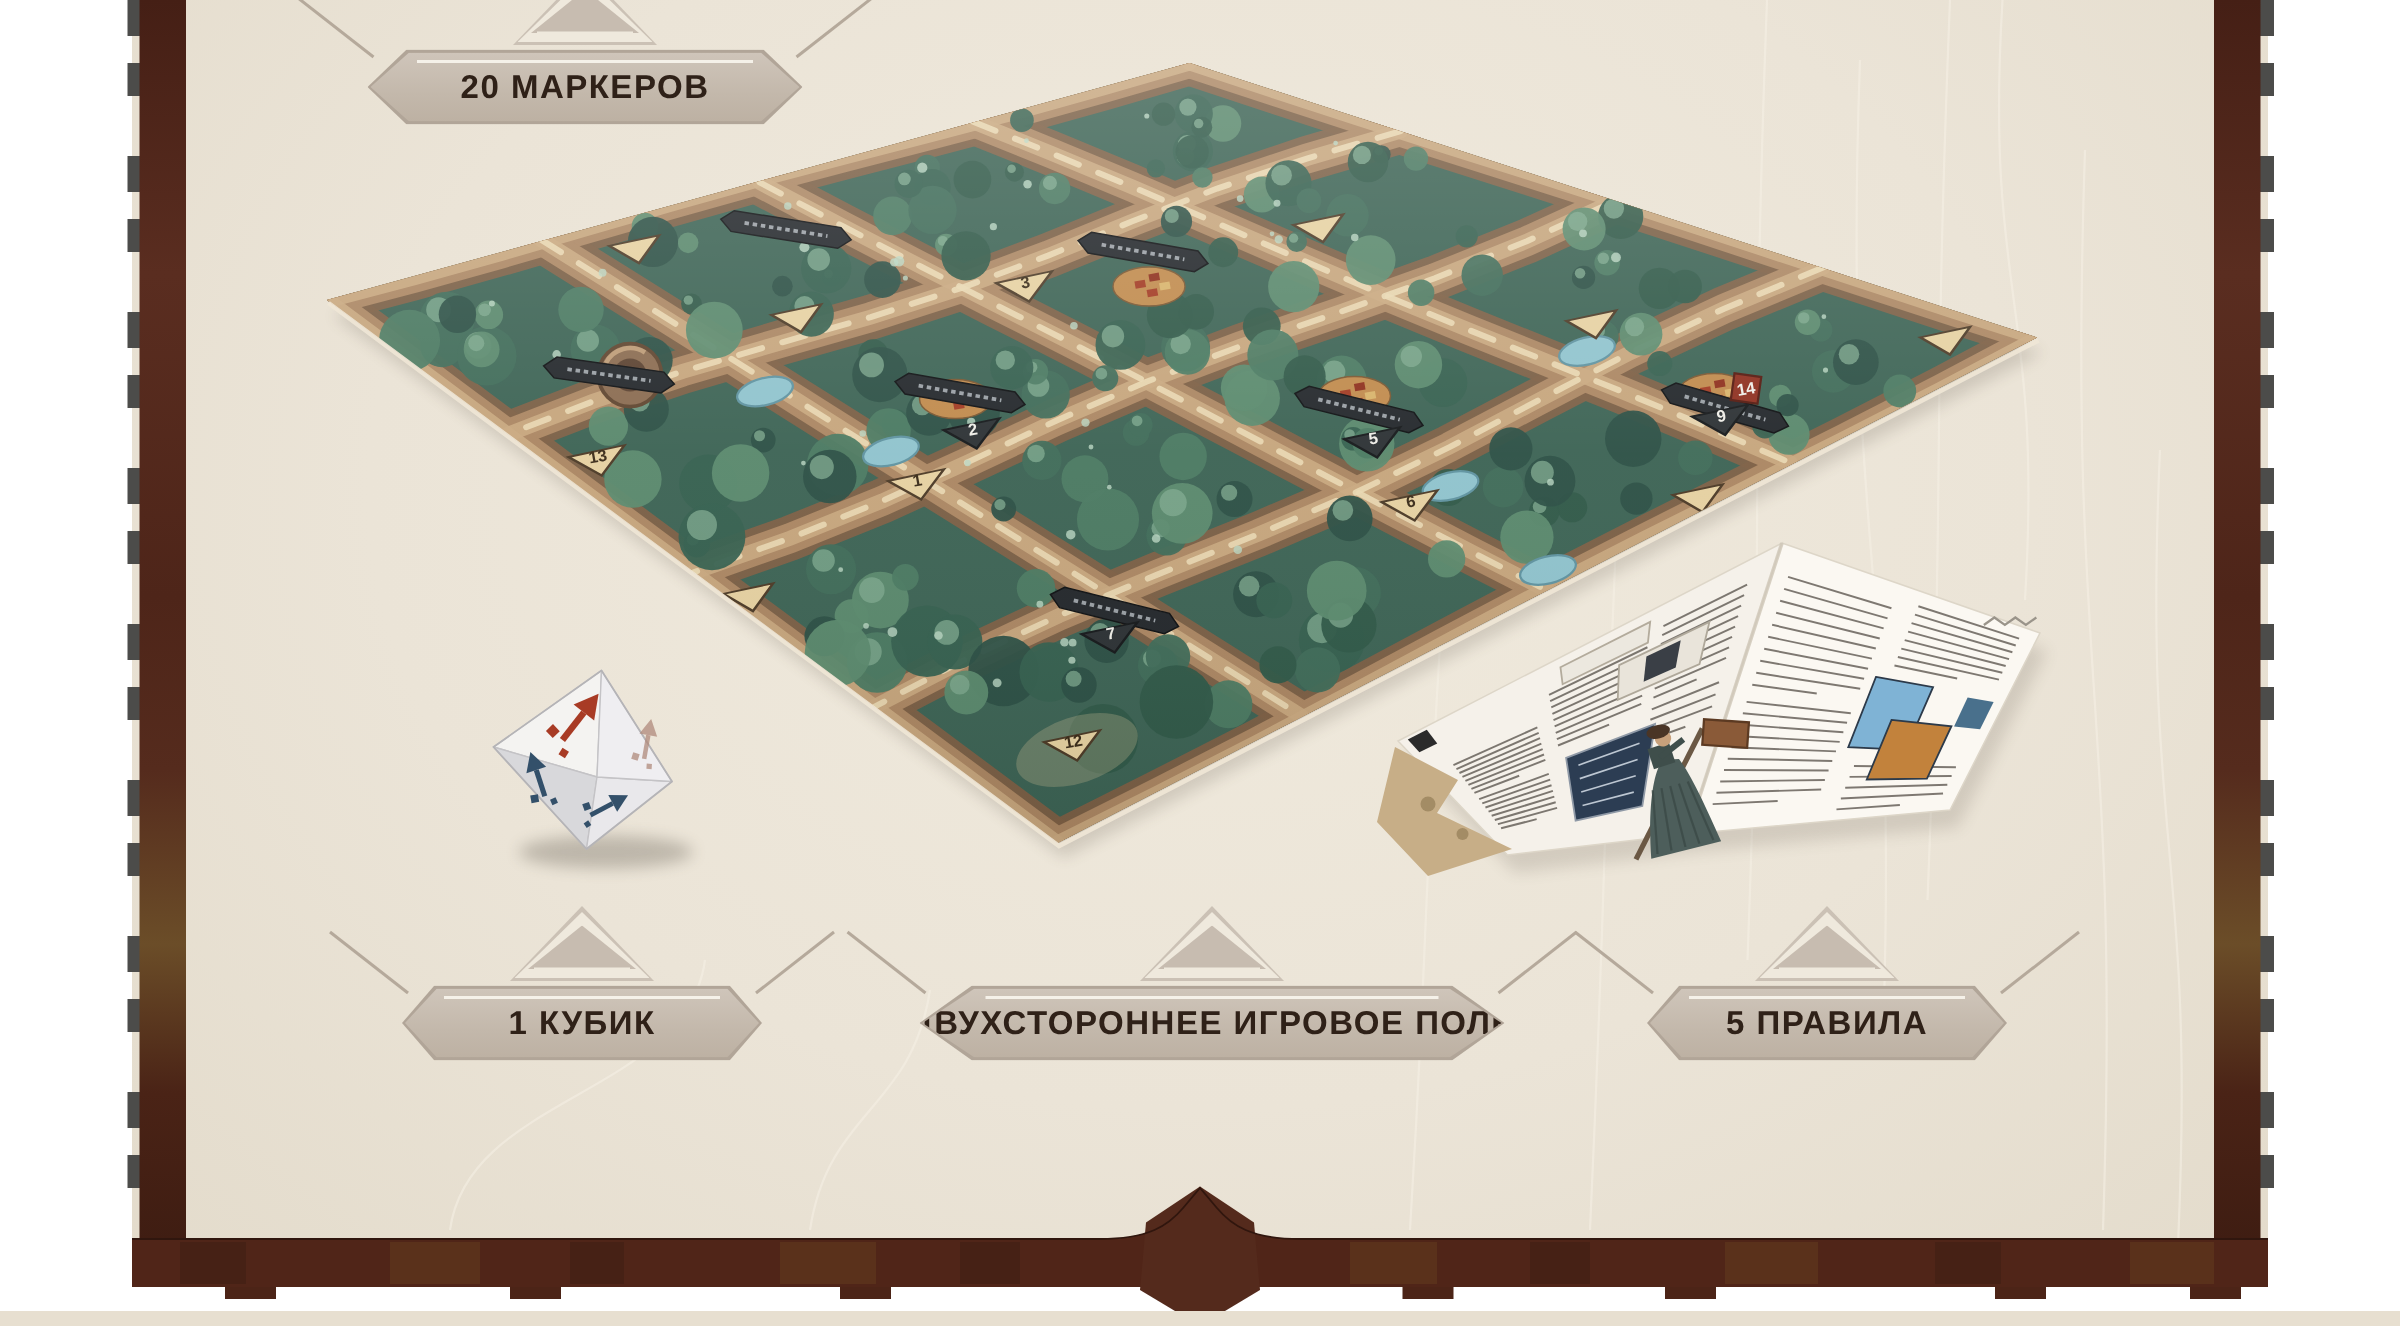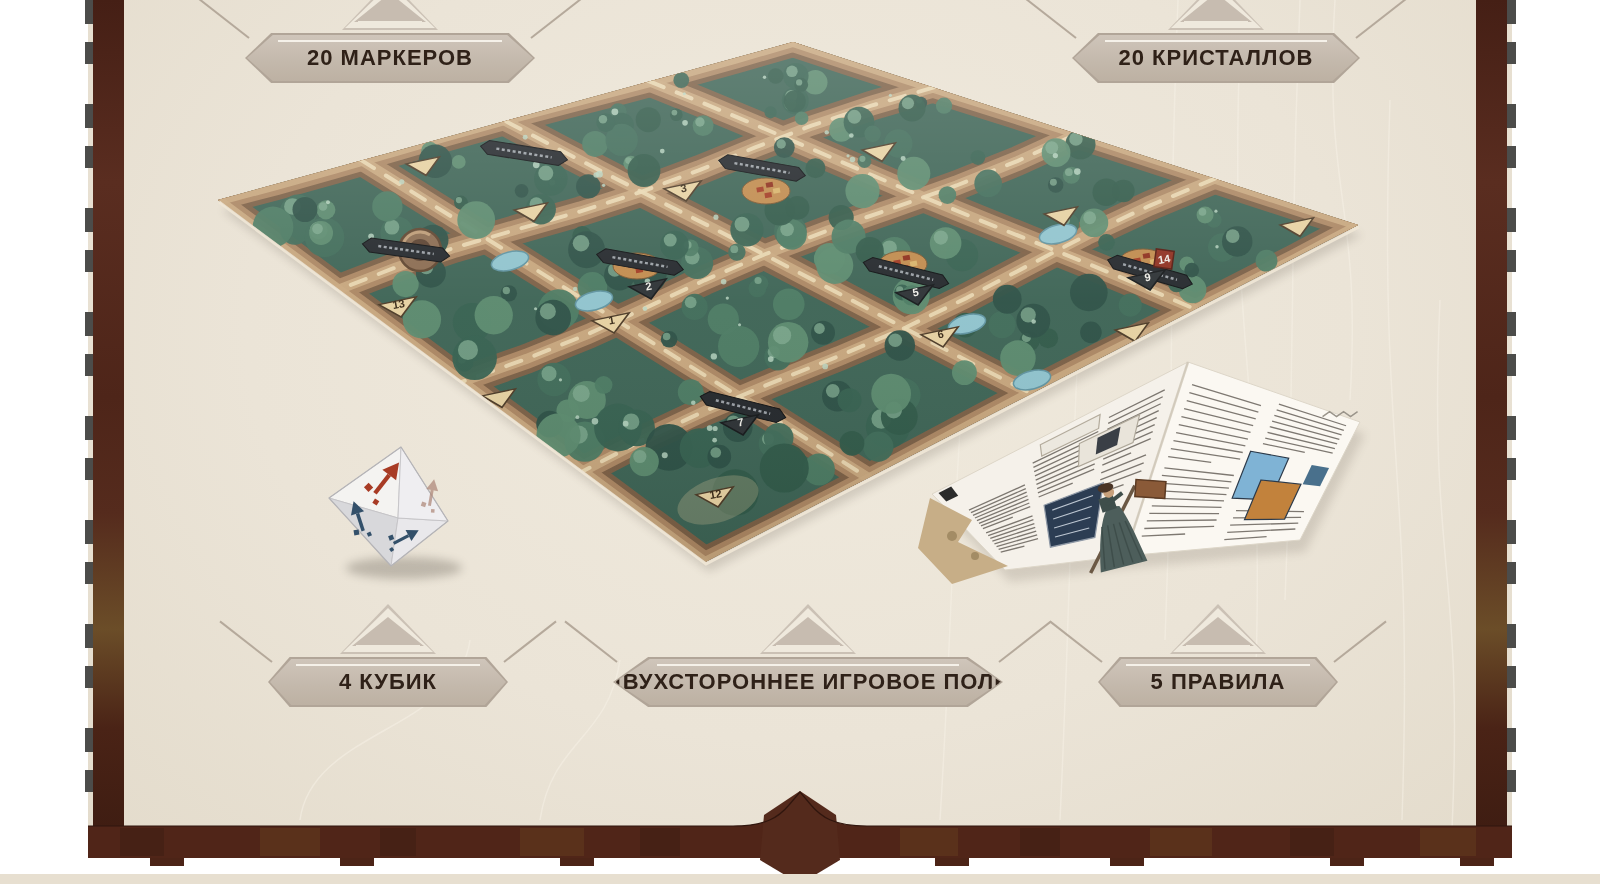--- a/index.html
+++ b/index.html
@@ -698,46 +698,32 @@
       </div>
     <div class="cline l"></div>
     <div class="cline r"></div>
     <div class="plate-outline">
       <div class="plate">
           <span class="plate-label">20 МАРКЕРОВ</span>
         </div>
     </div>
   </div>
 
-  <div class="callout" id="co-crystals" style="left:1072px;top:33px;width:288px;height:50px;">
-    <div class="tri" style="left:96px;top:-53px;">
-      <div class="tri-mid"></div>
-        <div class="tri-in"></div>
-        <div class="tri-notch"></div>
-      </div>
-    <div class="cline l"></div>
-    <div class="cline r"></div>
-    <div class="plate-outline">
-      <div class="plate">
-          <span class="plate-label">20 КРИСТАЛЛОВ</span>
-        </div>
-    </div>
-  </div>
 
   <div class="callout" id="co-die" style="left:268px;top:657px;width:240px;height:50px;">
     <div class="tri" style="left:72px;top:-53px;">
       <div class="tri-mid"></div>
         <div class="tri-in"></div>
         <div class="tri-notch"></div>
       </div>
     <div class="cline l"></div>
     <div class="cline r"></div>
     <div class="plate-outline">
       <div class="plate">
-          <span class="plate-label">4 КУБИК</span>
+          <span class="plate-label">1 КУБИК</span>
         </div>
     </div>
   </div>
 
   <div class="callout" id="co-board" style="left:613px;top:657px;width:390px;height:50px;">
     <div class="tri" style="left:147px;top:-53px;">
       <div class="tri-mid"></div>
         <div class="tri-in"></div>
         <div class="tri-notch"></div>
       </div>

